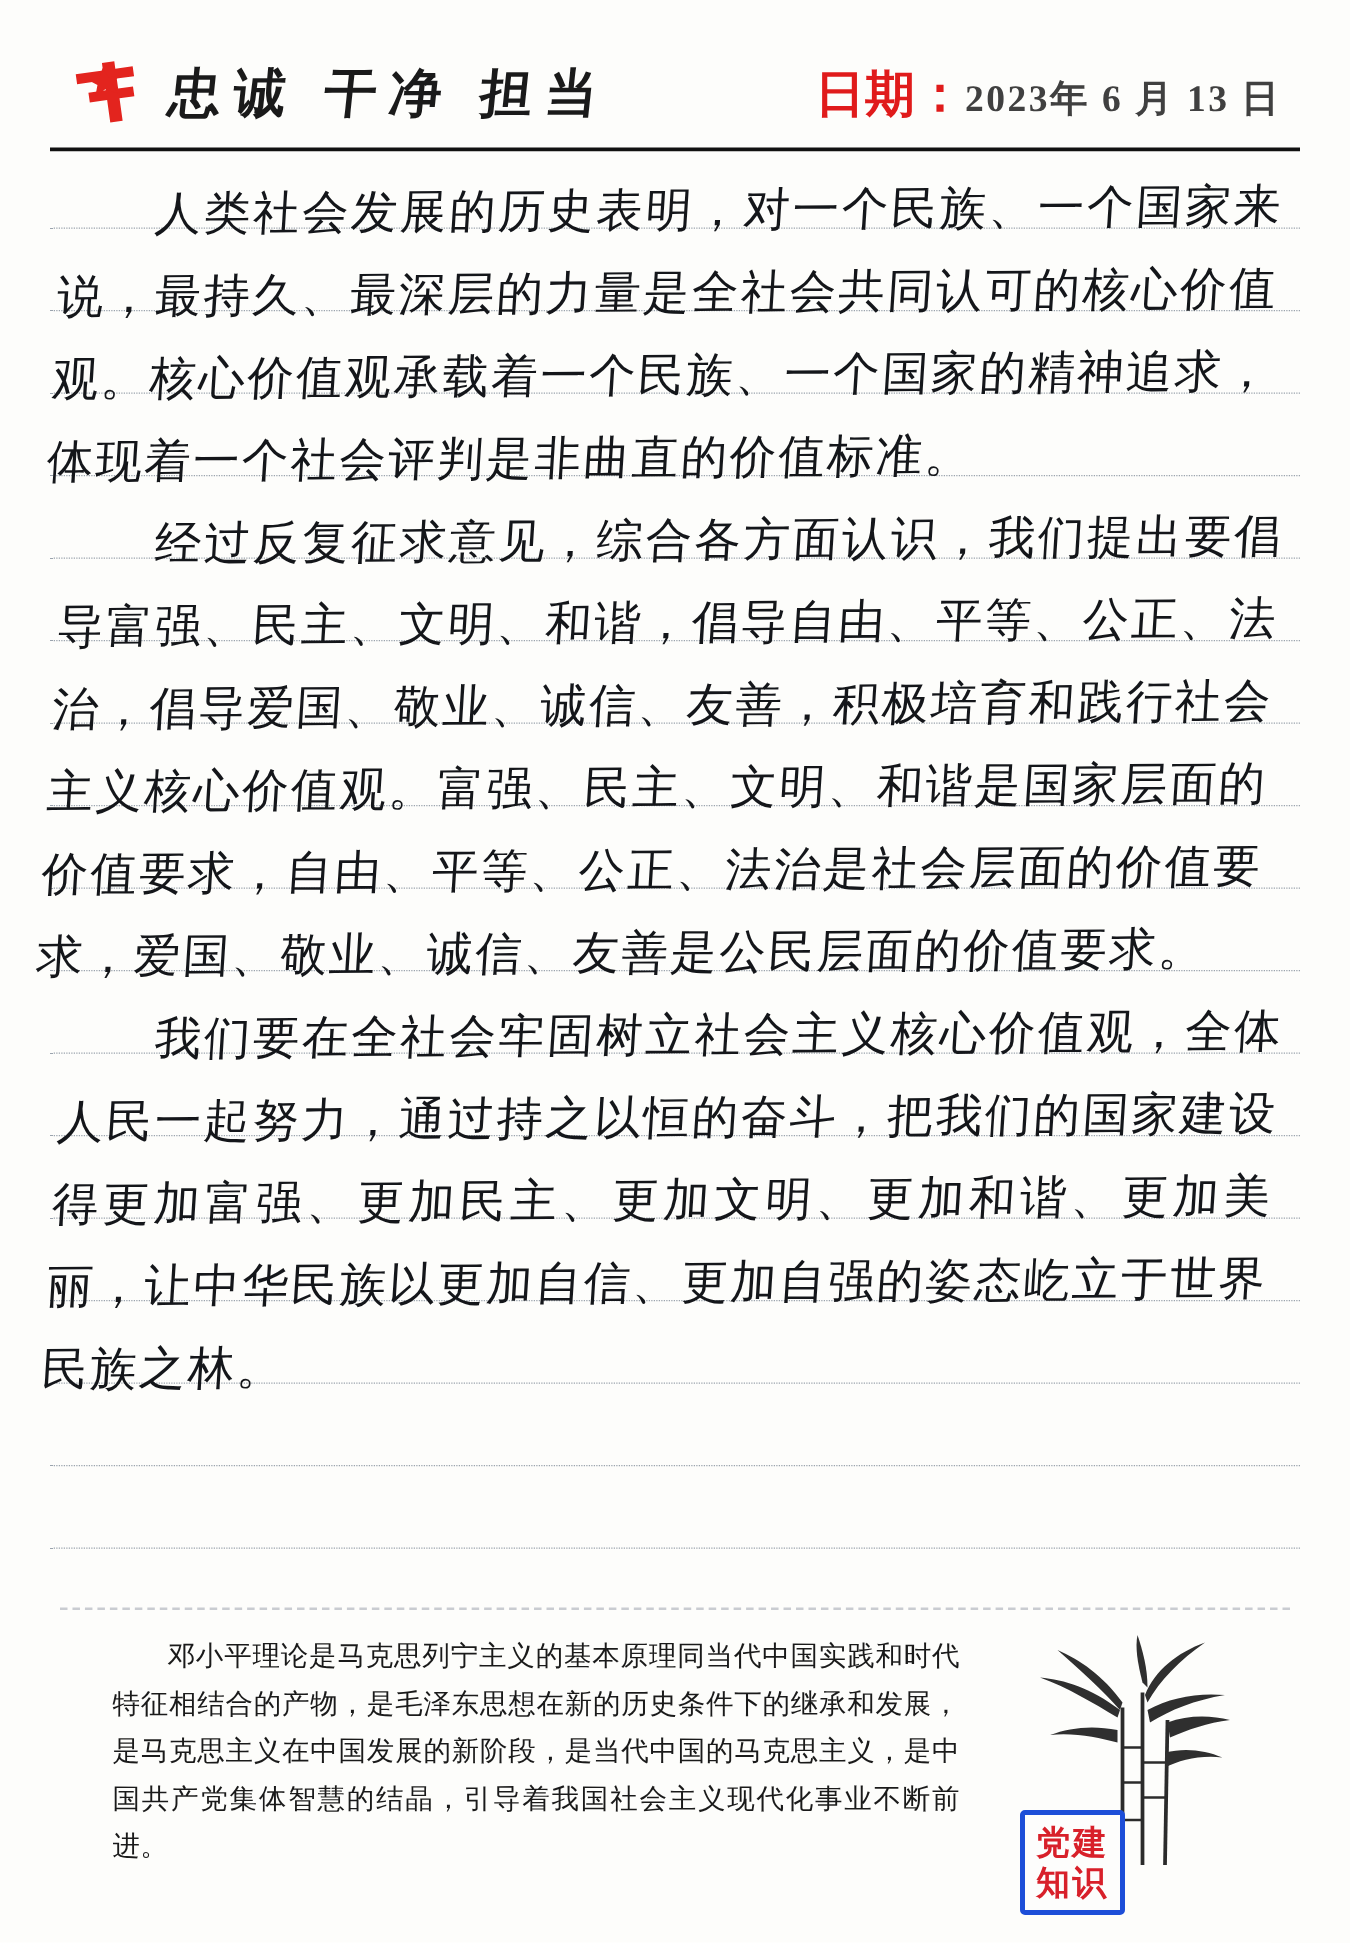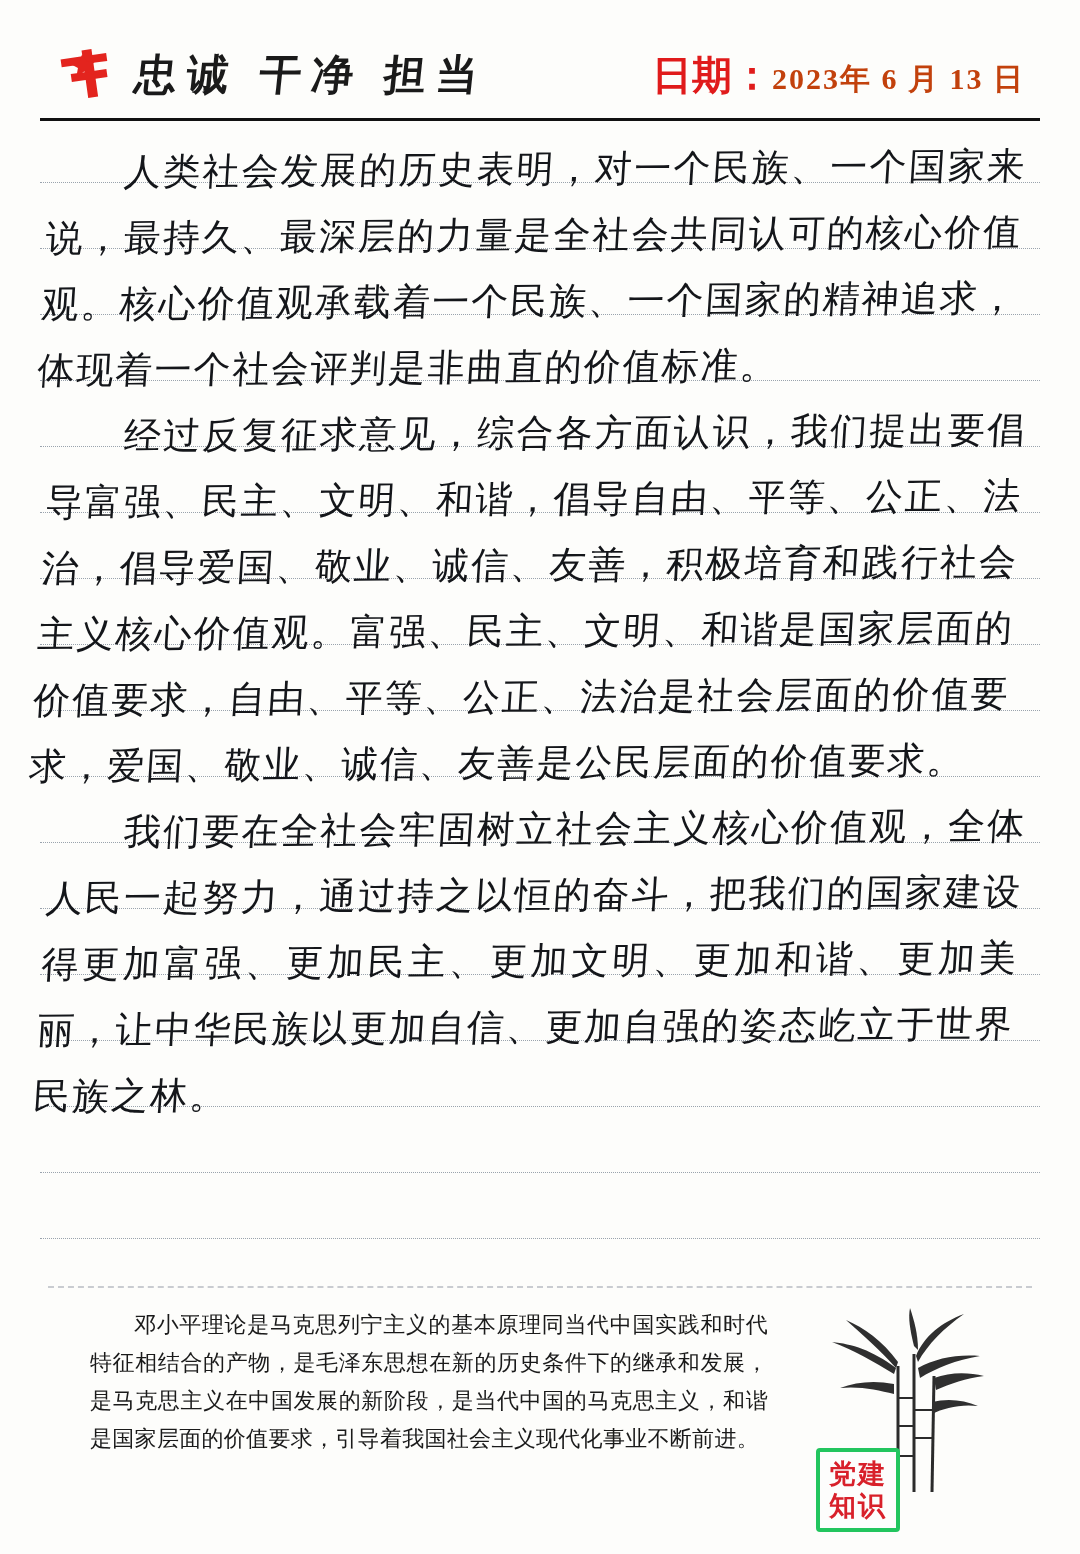--- a/index.html
+++ b/index.html
@@ -55,21 +55,21 @@
   }
   .date-label {
     font-size: 40px;
     font-weight: bold;
     color: #e01b1b;
     font-family: "Liberation Serif", serif;
   }
   .date-value {
     font-size: 30px;
     font-weight: bold;
-    color: #c2410c;
+    color: #404040;
     font-family: "Liberation Serif", serif;
     letter-spacing: 2px;
   }
 
   .header-rule {
     position: absolute;
     left: 40px;
     right: 40px;
     top: 118px;
     height: 3px;
@@ -166,21 +166,21 @@
     top: 0px;
     width: 210px;
     height: 190px;
   }
   .seal {
     position: absolute;
     right: 132px;
     top: 142px;
     width: 84px;
     height: 84px;
-    border: 4px solid #22c55e;
+    border: 4px solid #1d4ed8;
     border-radius: 4px;
     color: #d8202a;
     display: flex;
     flex-wrap: wrap;
     align-content: center;
     justify-content: center;
     font-family: "Liberation Serif", serif;
     font-weight: bold;
     font-size: 27px;
     line-height: 32px;
@@ -236,21 +236,21 @@
       <p class="hw-para p1">人类社会发展的历史表明，对一个民族、一个国家来说，最持久、最深层的力量是全社会共同认可的核心价值观。核心价值观承载着一个民族、一个国家的精神追求，体现着一个社会评判是非曲直的价值标准。</p>
       <p class="hw-para">经过反复征求意见，综合各方面认识，我们提出要倡导富强、民主、文明、和谐，倡导自由、平等、公正、法治，倡导爱国、敬业、诚信、友善，积极培育和践行社会主义核心价值观。富强、民主、文明、和谐是国家层面的价值要求，自由、平等、公正、法治是社会层面的价值要求，爱国、敬业、诚信、友善是公民层面的价值要求。</p>
       <p class="hw-para">我们要在全社会牢固树立社会主义核心价值观，全体人民一起努力，通过持之以恒的奋斗，把我们的国家建设得更加富强、更加民主、更加文明、更加和谐、更加美丽，让中华民族以更加自信、更加自强的姿态屹立于世界民族之林。</p>
     </div>
   </div>
 
   <div class="bottom-rule"></div>
 
   <div class="footer">
     <div class="footer-text">
-      <p class="footer-a">邓小平理论是马克思列宁主义的基本原理同当代中国实践和时代特征相结合的产物，是毛泽东思想在新的历史条件下的继承和发展，是马克思主义在中国发展的新阶段，是当代中国的马克思主义，和谐是国家层面的价值要求，引导着我国社会主义现代化事业不断前进。</p>
+      <p class="footer-a">邓小平理论是马克思列宁主义的基本原理同当代中国实践和时代特征相结合的产物，是毛泽东思想在新的历史条件下的继承和发展，是马克思主义在中国发展的新阶段，是当代中国的马克思主义，是中国共产党集体智慧的结晶，引导着我国社会主义现代化事业不断前进。</p>
     </div>
     <div class="footer-art">
       <span class="bamboo">
         <svg viewBox="0 0 210 190" width="210" height="190" aria-hidden="true">
           <g stroke="#2b2b2b" fill="none" stroke-width="3">
             <path d="M96 186 L96 60"></path>
             <path d="M112 186 L112 48"></path>
             <path d="M130 186 L132 70"></path>
             <path d="M96 150 L112 150" stroke-width="2"></path>
             <path d="M96 120 L112 120" stroke-width="2"></path>

